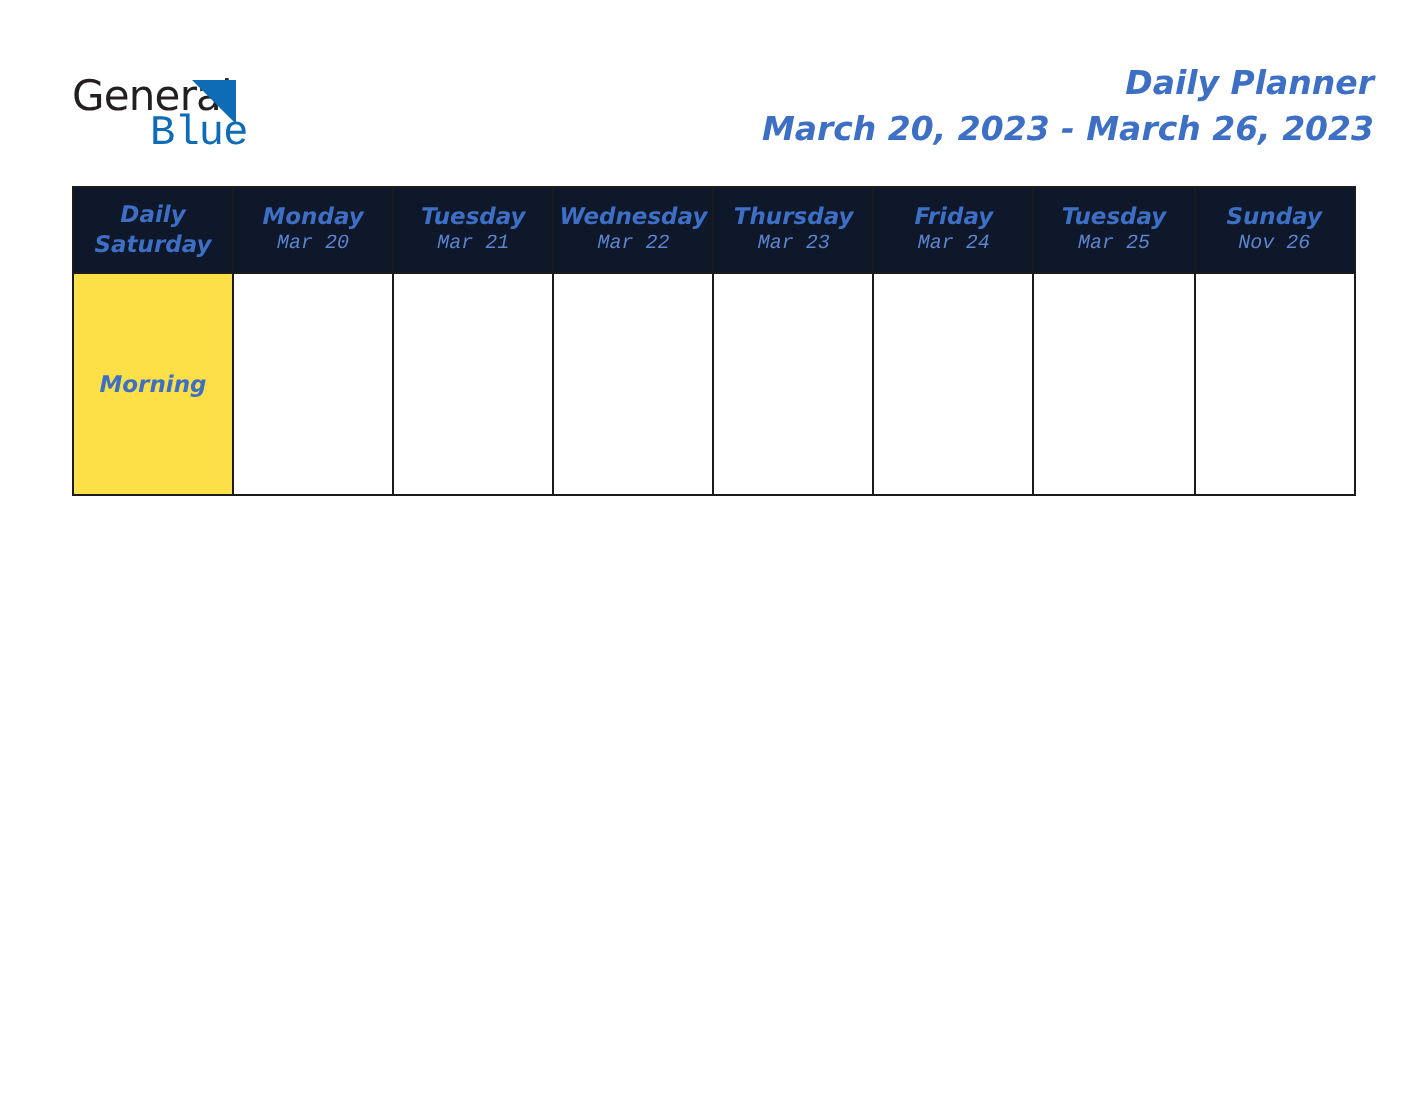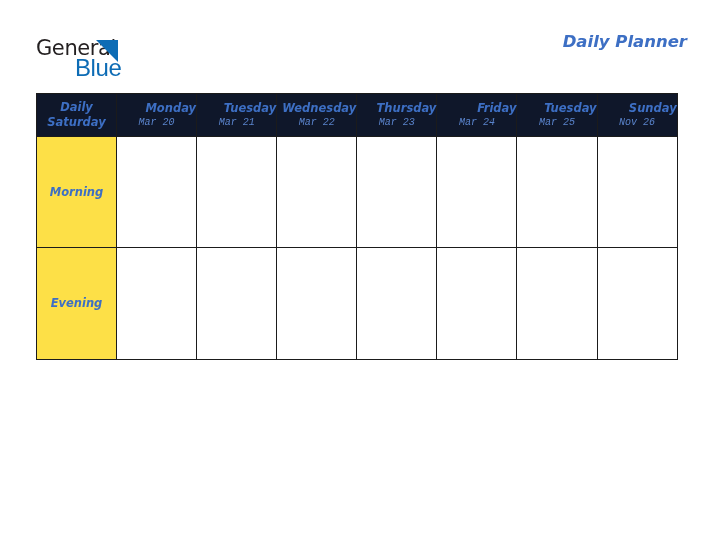--- a/index.html
+++ b/index.html
@@ -45,22 +45,22 @@
     position: absolute;
     left: 60px;
     top: 4px;
     width: 22px;
     height: 22px;
   }
   #logo-blue {
     position: absolute;
     left: 39px;
     top: 20px;
-    font-family: Liberation Sans, sans-serif;
-    font-size: 24px;
+    font-family: Liberation Mono, monospace;
+    font-size: 21px;
     letter-spacing: -0.4px;
     color: #0d6cb5;
     line-height: 24px;
   }
 
   
   #title-block {
     position: absolute;
     right: 25px;
     top: 31px;
@@ -108,21 +108,20 @@
     height: 42px;
     background: #0f172a;
   }
   .hdr-day {
     font-family: "DejaVu Sans", sans-serif;
     font-size: 11.5px;
     font-style: italic;
     font-weight: bold;
     color: #3d6fc4;
     line-height: 15px;
-    text-align: right;
   }
   .hdr-date {
     font-family: Liberation Mono, monospace;
     font-size: 10px;
     font-style: italic;
     color: #5a84cc;
     line-height: 14px;
   }
   .corner-line {
     font-family: "DejaVu Sans", sans-serif;
@@ -161,20 +160,21 @@
     <span id="logo-triangle">
       <svg width="22" height="22" viewBox="0 0 22 22" xmlns="http://www.w3.org/2000/svg">
         <polygon points="0,0 22,0 22,22" fill="#0d6cb5"></polygon>
       </svg>
     </span>
     <span id="logo-blue">Blue</span>
   </div>
 
   <div id="title-block">
     <div id="planner-title">Daily Planner</div>
+    <div id="planner-daterange">March 20, 2023 - March 26, 2023</div>
   </div>
 
 </div>
 
 <table id="planner-table">
   <colgroup>
     <col class="col-label">
     <col class="col-day">
       <col class="col-day">
       <col class="col-day">
@@ -227,27 +227,15 @@
       <td class="slot-cell"></td>
       <td class="slot-cell"></td>
       <td class="slot-cell"></td>
       <td class="slot-cell"></td>
       <td class="slot-cell"></td>
       <td class="slot-cell"></td>
       <td class="slot-cell"></td>
     </tr>
 
 
-    <tr class="body-row row-evening">
-      <td class="period-label-cell">
-        <div class="period-label">Evening</div>
-      </td>
-      <td class="slot-cell"></td>
-      <td class="slot-cell"></td>
-      <td class="slot-cell"></td>
-      <td class="slot-cell"></td>
-      <td class="slot-cell"></td>
-      <td class="slot-cell"></td>
-      <td class="slot-cell"></td>
-    </tr>
 
   </tbody>
 </table>
 
 </body></html>

